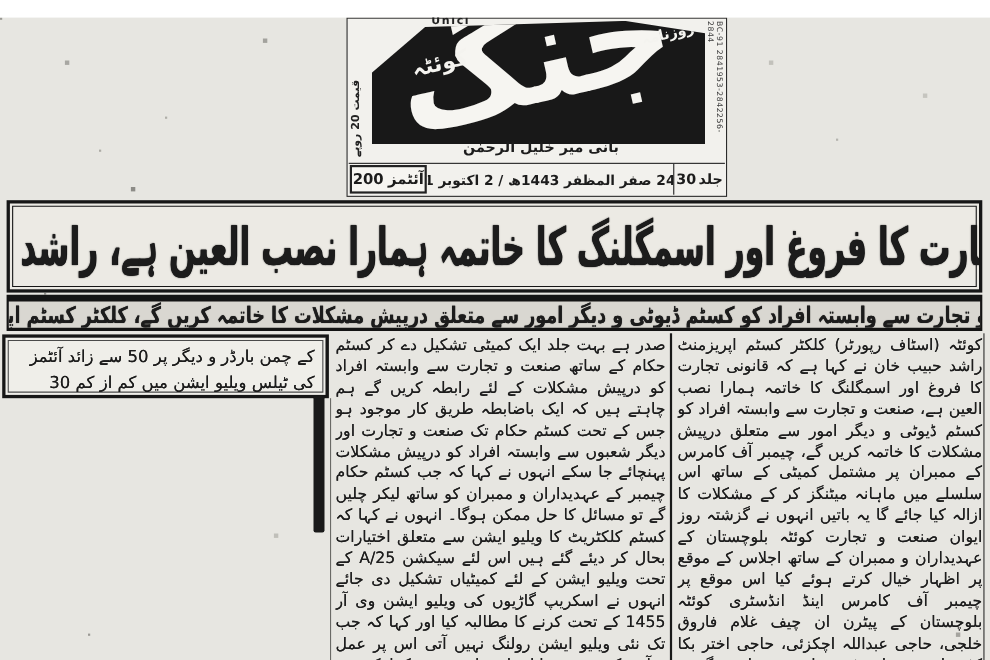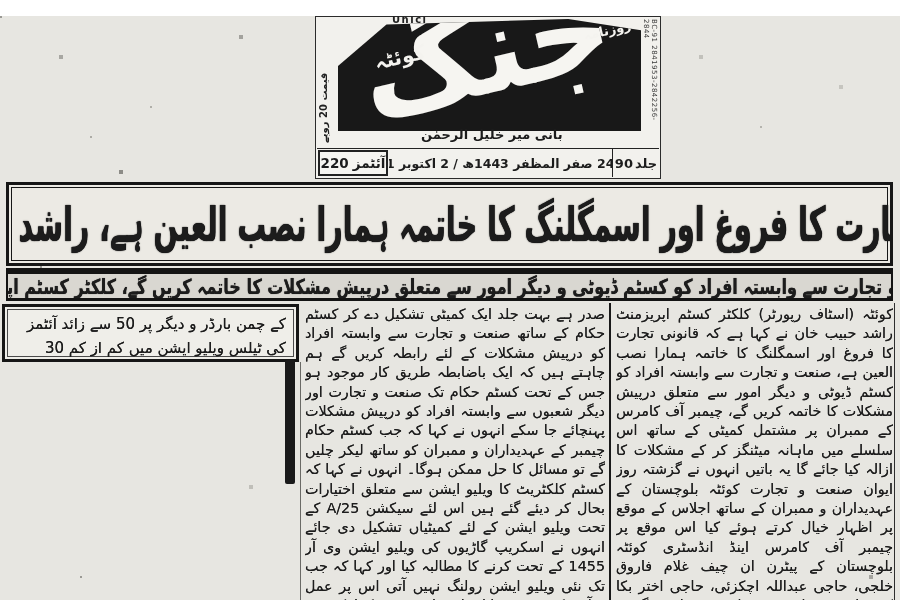--- a/index.html
+++ b/index.html
@@ -141,26 +141,26 @@
       <div class="logo-title">جنگ</div>
       <div class="logo-city">کوئٹہ</div>
       <div class="logo-daily">روزنامہ</div>
     </div>
     <div class="mh-price">قیمت 20 روپے</div>
     <div class="mh-reg">BC-91 2841953-2842256-2844</div>
     <div class="mh-founder">بانی میر خلیل الرحمٰن</div>
     <div class="mh-dates">
       <div class="mh-vol">
         <span>جلد</span>
-        <span>90</span>
+        <span>30</span>
       </div>
       <div class="mh-date">ہفتہ 24 صفر المظفر 1443ھ / 2 اکتوبر 2021ء</div>
       <div class="mh-issue">
         <span>آئٹمز</span>
-        <span>220</span>
+        <span>200</span>
       </div>
     </div>
   </div>
 
   <div class="headline-box">
     <div class="headline-text">قانونی تجارت کا فروغ اور اسمگلنگ کا خاتمہ ہمارا نصب العین ہے، راشد حبیب خان</div>
   </div>
 
   <div class="subhead-bar">
     <div class="subhead-text">صنعت و تجارت سے وابستہ افراد کو کسٹم ڈیوٹی و دیگر امور سے متعلق درپیش مشکلات کا خاتمہ کریں گے، کلکٹر کسٹم اپریزمنٹ</div>

